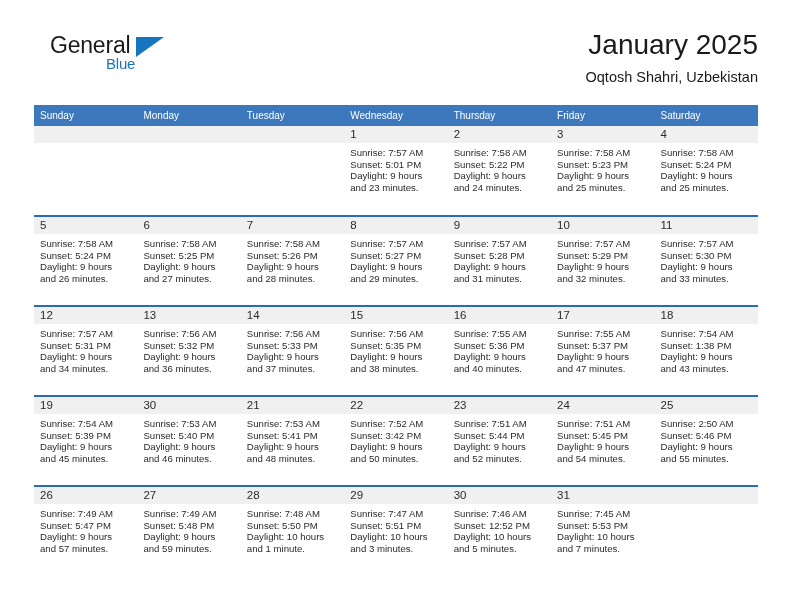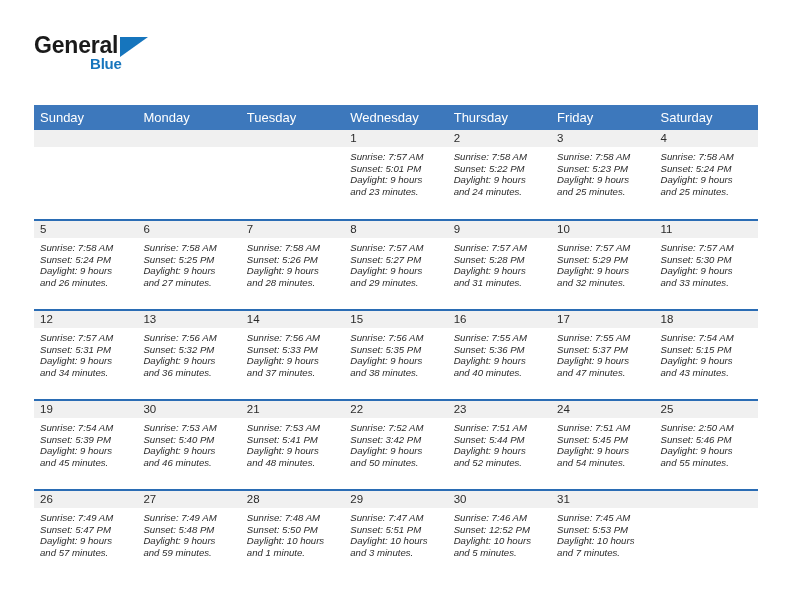--- a/index.html
+++ b/index.html
@@ -24,25 +24,24 @@
   
   .top-bar {
     position: absolute;
     left: 34px;
     top: 28px;
     width: 724px;
     height: 70px;
   }
   .brand {
     position: absolute;
-    left: 0;
+    left: 16px;
     top: 4px;
     width: 220px;
     height: 58px;
-    font-weight: bold;
   }
   .brand-general {
     position: absolute;
     left: 0;
     top: 0;
     font-size: 23px;
     letter-spacing: -0.2px;
     color: #1a1a1a;
     font-family: "Liberation Sans", sans-serif;
   }
@@ -89,21 +88,21 @@
     position: absolute;
     left: 34px;
     top: 105px;
     width: 724px;
     border-collapse: collapse;
     table-layout: fixed;
   }
   .calendar th {
     background: #3d78bc;
     color: #ffffff;
-    font-size: 13px;
+    font-size: 10px;
     font-weight: normal;
     text-align: left;
     padding: 5px 0 5px 6px;
     height: 11px;
     box-sizing: border-box;
   }
   .calendar td {
     width: 103.4px;
     height: 90px;
     vertical-align: top;
@@ -124,21 +123,20 @@
     padding-left: 6px;
     font-size: 11.5px;
     color: #2b2b2b;
     box-sizing: border-box;
   }
   .cell-body {
     padding: 4px 6px 0 6px;
     font-size: 9.6px;
     line-height: 11.6px;
     color: #2b2b2b;
-    font-style: italic;
   }
   .cell-body div {
     white-space: nowrap;
   }
   td.empty .daynum-band {
     background: #f0f0f0;
   }
 </style>
 </head>
 <body>
@@ -146,20 +144,24 @@
 <div class="page">
 
   <div class="top-bar">
 
     <div class="brand">
       <span class="brand-general">General</span>
       <span class="brand-triangle"></span>
       <span class="brand-blue">Blue</span>
     </div>
 
+    <div class="title-block">
+      <div class="cal-title">January 2025</div>
+      <div class="cal-subtitle">Oqtosh Shahri, Uzbekistan</div>
+    </div>
 
   </div>
 
   <table class="calendar">
     <thead>
       <tr id="weekday-header-row">
           <th>Sunday</th>
           <th>Monday</th>
           <th>Tuesday</th>
           <th>Wednesday</th>
@@ -336,21 +338,21 @@
               <div>Sunrise: 7:55 AM</div>
               <div>Sunset: 5:37 PM</div>
               <div>Daylight: 9 hours</div>
               <div>and 47 minutes.</div>
             </div>
           </td>
           <td class="">
             <div class="daynum-band">18</div>
             <div class="cell-body">
               <div>Sunrise: 7:54 AM</div>
-              <div>Sunset: 5:15 PM</div>
+              <div>Sunset: 1:38 PM</div>
               <div>Daylight: 9 hours</div>
               <div>and 43 minutes.</div>
             </div>
           </td>
         </tr>
         <tr class="week-row">
           <td class="">
             <div class="daynum-band">19</div>
             <div class="cell-body">
               <div>Sunrise: 7:54 AM</div>

